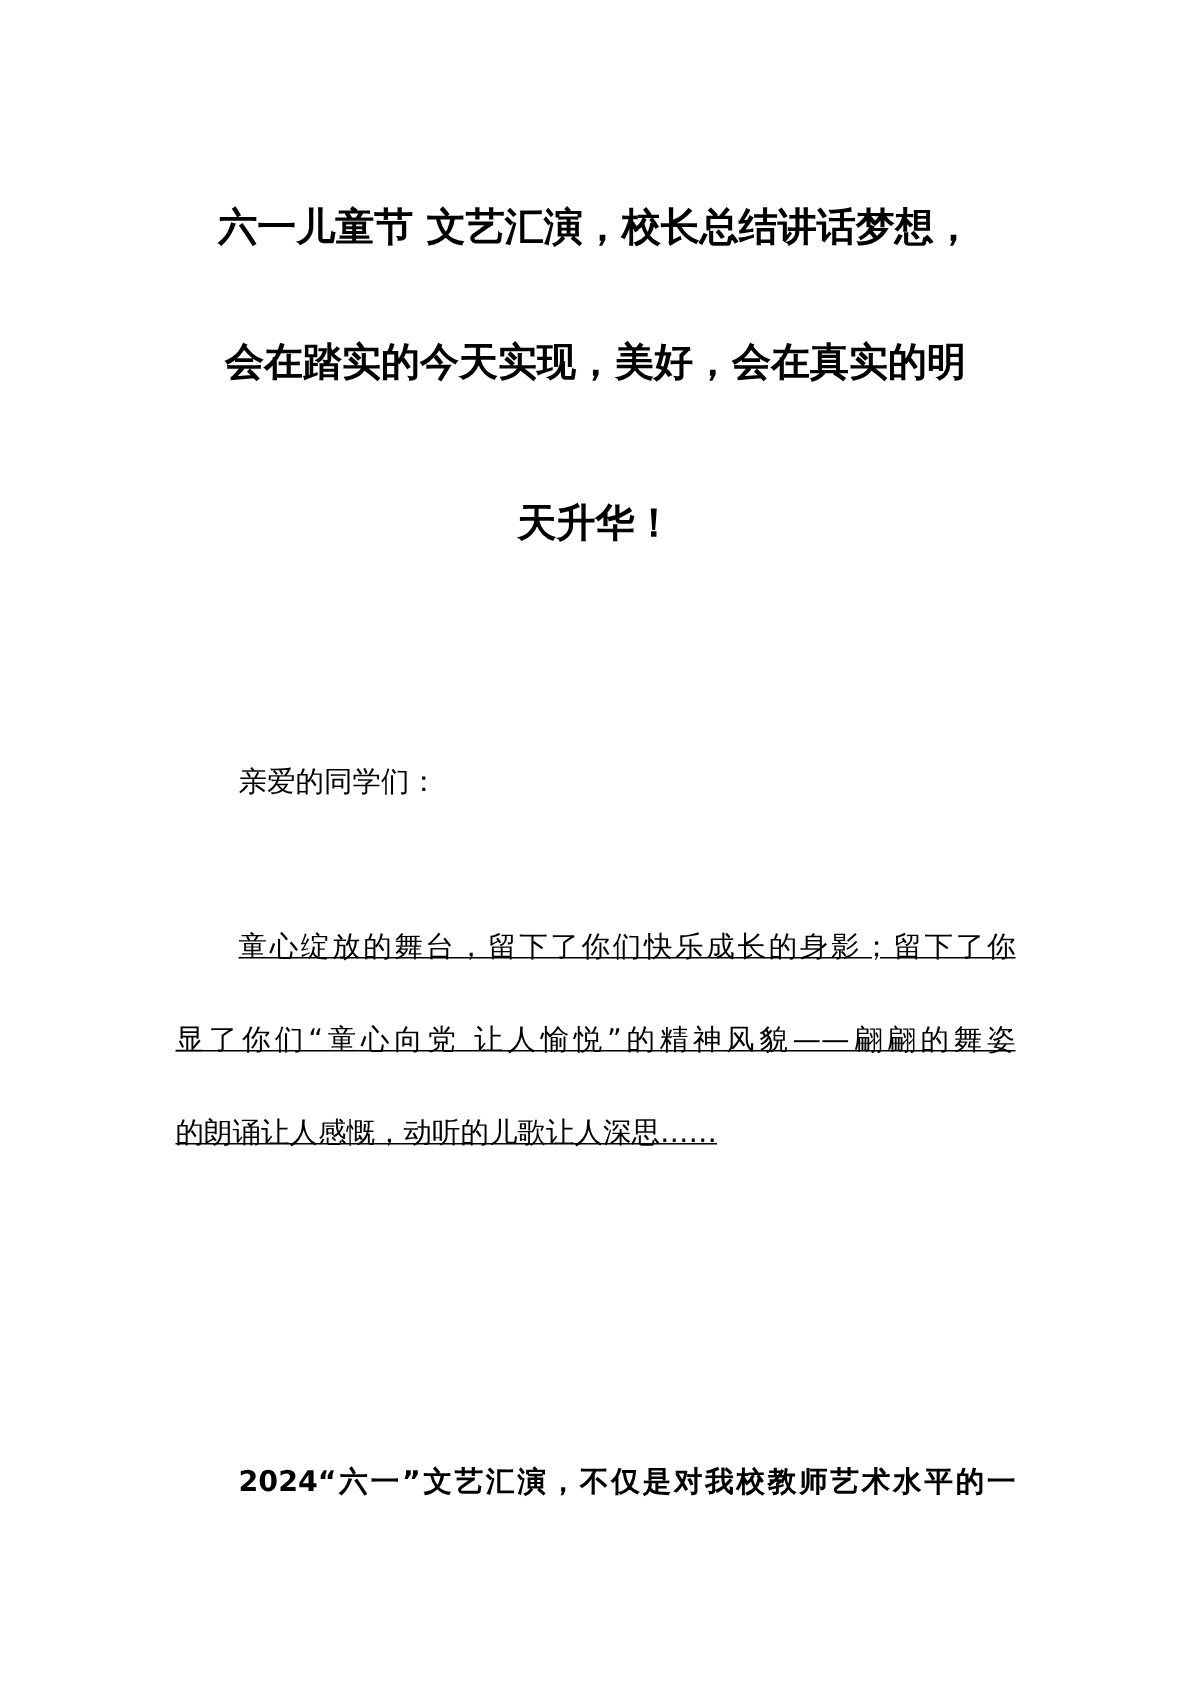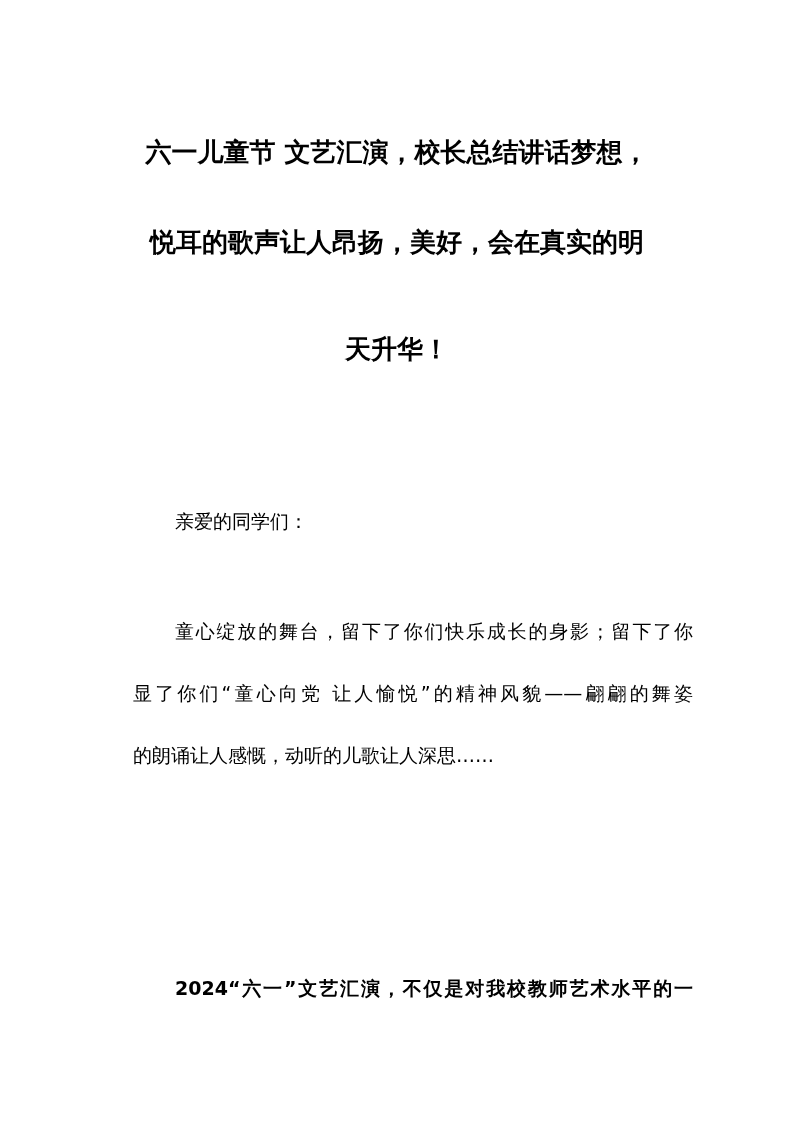--- a/index.html
+++ b/index.html
@@ -35,21 +35,21 @@
       letter-spacing: 0px;
     }
     .title-line {
       display: block;
       height: 96px;
       white-space: nowrap;
       text-align: right;
     }
     .body-text {
       position: absolute;
-      left: 16px;
+      left: 0;
       width: 560px;
       font-size: 19px;
       line-height: 62px;
       margin: 0;
     }
     .line {
       display: block;
       height: 62px;
       white-space: nowrap;
       text-align: justify;
@@ -62,29 +62,29 @@
       padding-left: 42px;
     }
   </style>
 </head>
 <body>
 
 <div class="page">
 
   <h1 class="title">
     <span class="title-line" style="position:absolute;top:0;left:0;width:560px;line-height:60px;">六一儿童节 文艺汇演，校长总结讲话梦想，</span>
-    <span class="title-line" style="position:absolute;top:90px;left:0;width:560px;line-height:60px;">悦耳的歌声让人昂扬，美好，会在真实的明</span>
+    <span class="title-line" style="position:absolute;top:90px;left:0;width:560px;line-height:60px;">会在踏实的今天实现，美好，会在真实的明</span>
     <span class="title-line" style="position:absolute;top:197px;left:0;width:560px;line-height:60px;">天升华！</span>
   </h1>
 
   <p class="body-text" style="top:490px;">
     <span class="line last indent">亲爱的同学们：</span>
   </p>
 
-  <p class="body-text" style="top:600px;">
+  <p class="body-text" style="top:600px;text-decoration:underline;">
     <span class="line indent">童心绽放的舞台，留下了你们快乐成长的身影；留下了你</span>
     <span class="line">显了你们“童心向党 让人愉悦”的精神风貌——翩翩的舞姿</span>
     <span class="line last">的朗诵让人感慨，动听的儿歌让人深思……</span>
   </p>
 
   <p class="body-text" style="top:957px;font-weight:bold;">
     <span class="line indent">2024“六一”文艺汇演，不仅是对我校教师艺术水平的一</span>
   </p>
 
 </div>

